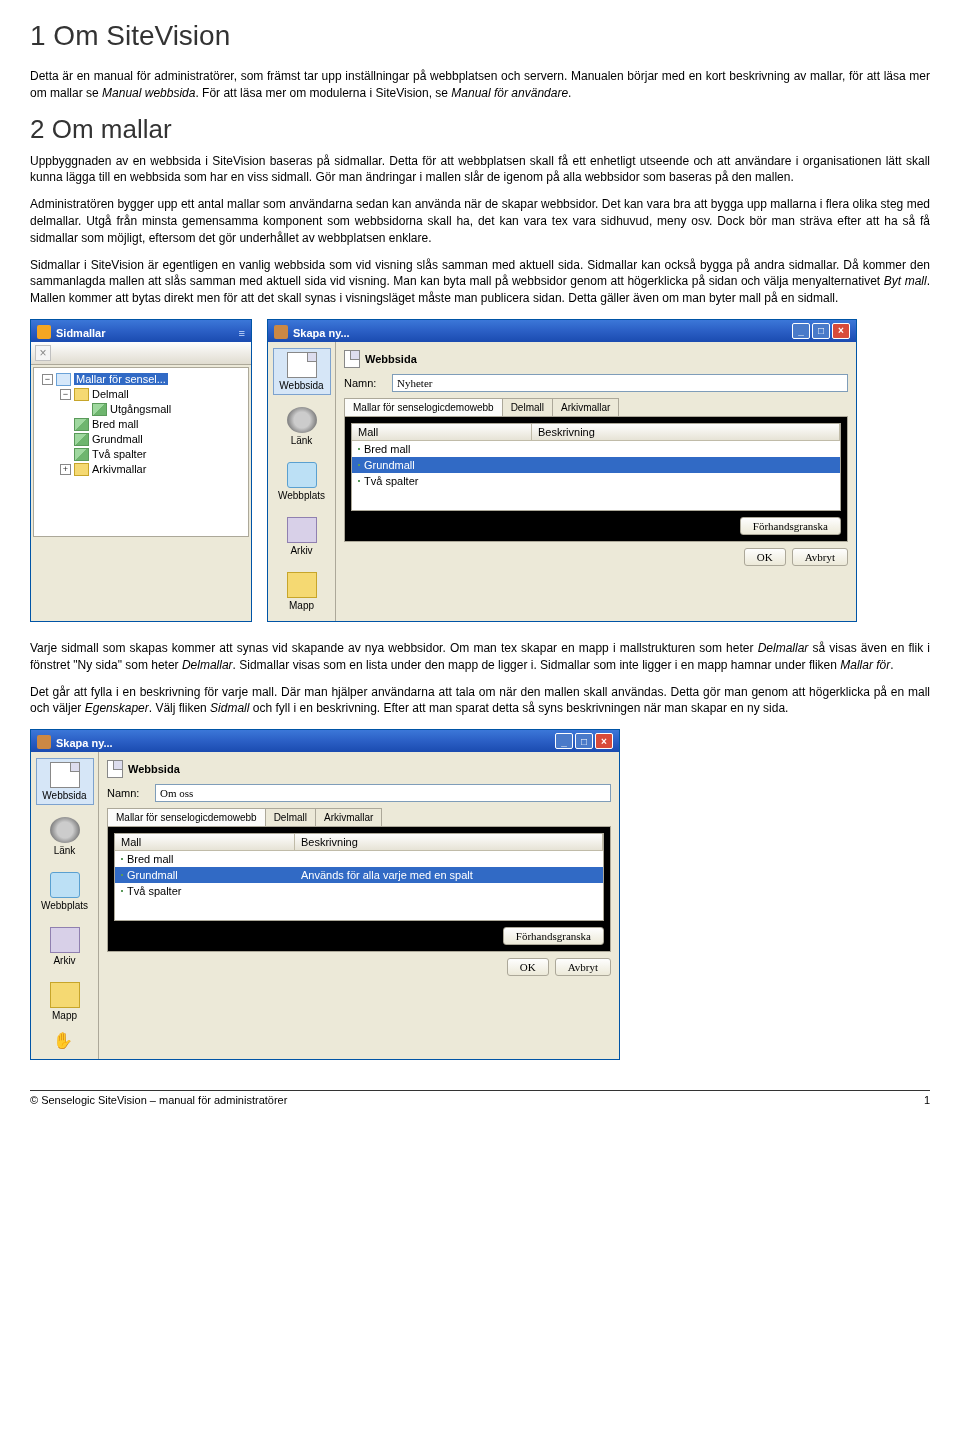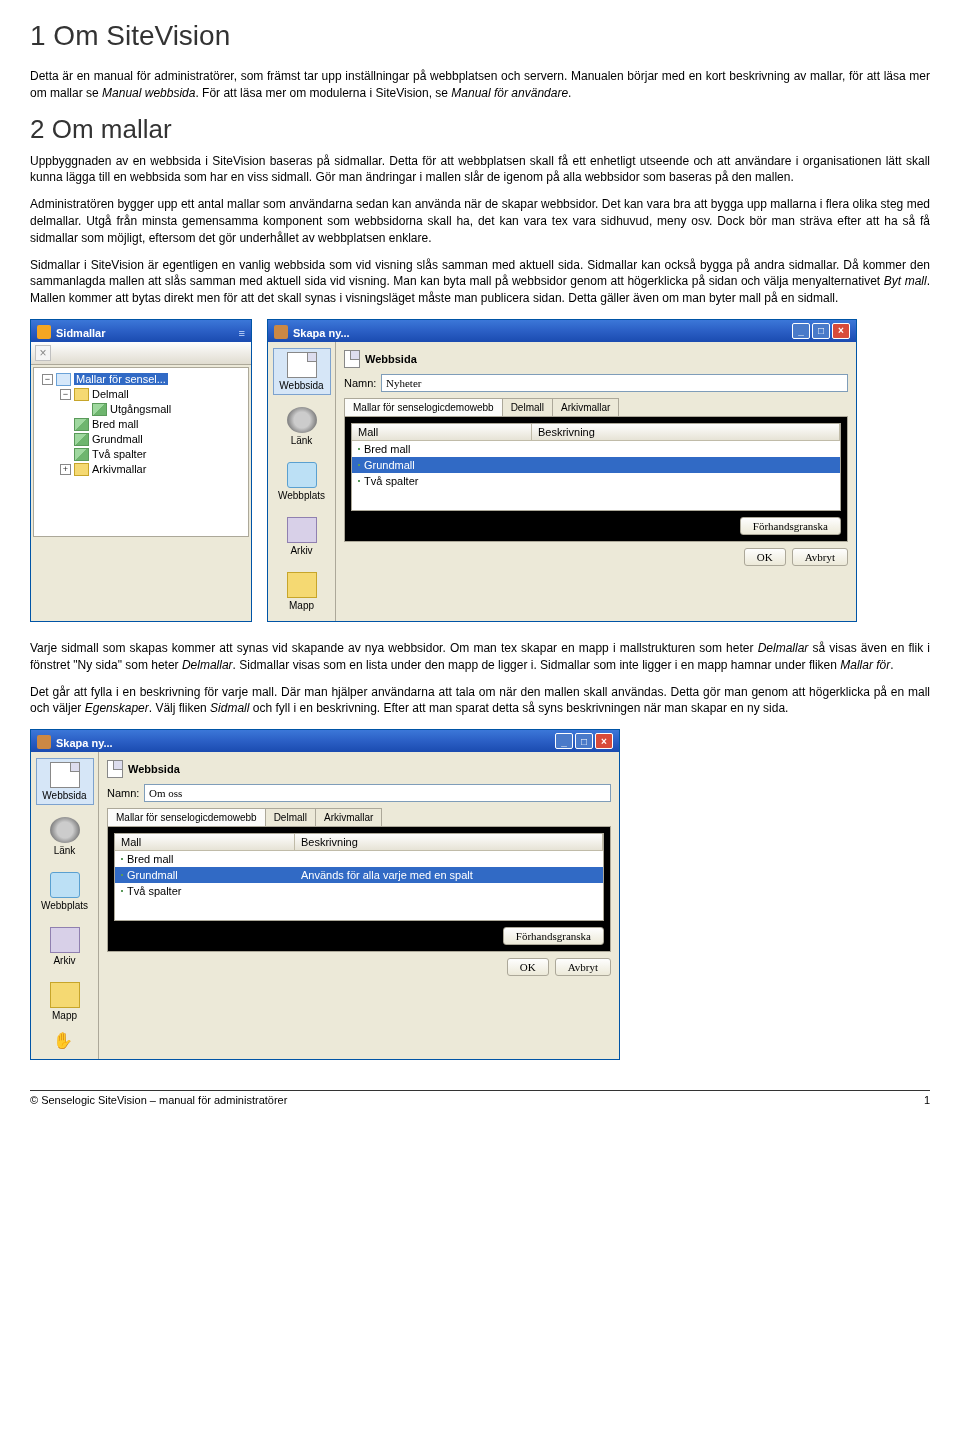--- a/index.html
+++ b/index.html
@@ -41,21 +41,21 @@
   .ic.page::after { content: ""; position: absolute; top: 0; right: 0; width: 8px; height: 8px; background: #dde; border-left: 1px solid #888; border-bottom: 1px solid #888; }
   .ic.link { background: radial-gradient(circle, #ccc 40%, #888 70%); border-radius: 50%; }
   .ic.site { background: #bce0f5; border: 1px solid #5aa0d0; border-radius: 3px; }
   .ic.arkiv { background: #d8d0e8; border: 1px solid #9080b0; }
   .ic.folder2 { background: #f5d972; border: 1px solid #c7a52a; }
   .cw-right { flex: 1; padding: 8px; background: #ece9d8; }
   .cw-right .hdr { display: flex; align-items: center; margin-bottom: 6px; }
   .cw-right .hdr .ic { width: 16px; height: 18px; margin-right: 5px; }
   .cw-right .hdr .hdr-text { font-weight: bold; }
   .formrow { display: flex; align-items: center; margin-bottom: 6px; }
-  .formrow label { width: 37px; font-size: 11px; }
+  .formrow label { width: 48px; font-size: 11px; }
   .formrow input { flex: 1; border: 1px solid #7f9db9; padding: 2px 4px; font-family: Tahoma; font-size: 11px; }
   .tabs { display: flex; margin-top: 6px; }
   .tab { padding: 3px 8px; border: 1px solid #aca899; border-bottom: none; background: #ece9d8; font-size: 10px; margin-right: -1px; cursor: pointer; position: relative; }
   .tab.active { background: #fcfcfa; z-index: 2; }
   .tabbody { border: 1px solid #aca899; background: #000000; padding: 6px; }
   .table-wrap { border: 1px solid #aca899; background: #fff; min-height: 88px; }
   .table-hdr { display: flex; background: linear-gradient(to bottom, #fefefe, #e6e3d6); border-bottom: 1px solid #c0bba8; }
   .table-hdr .th { padding: 2px 6px; font-size: 11px; border-right: 1px solid #c0bba8; }
   .th.c1 { width: 180px; }
   .th.c2 { flex: 1; }

